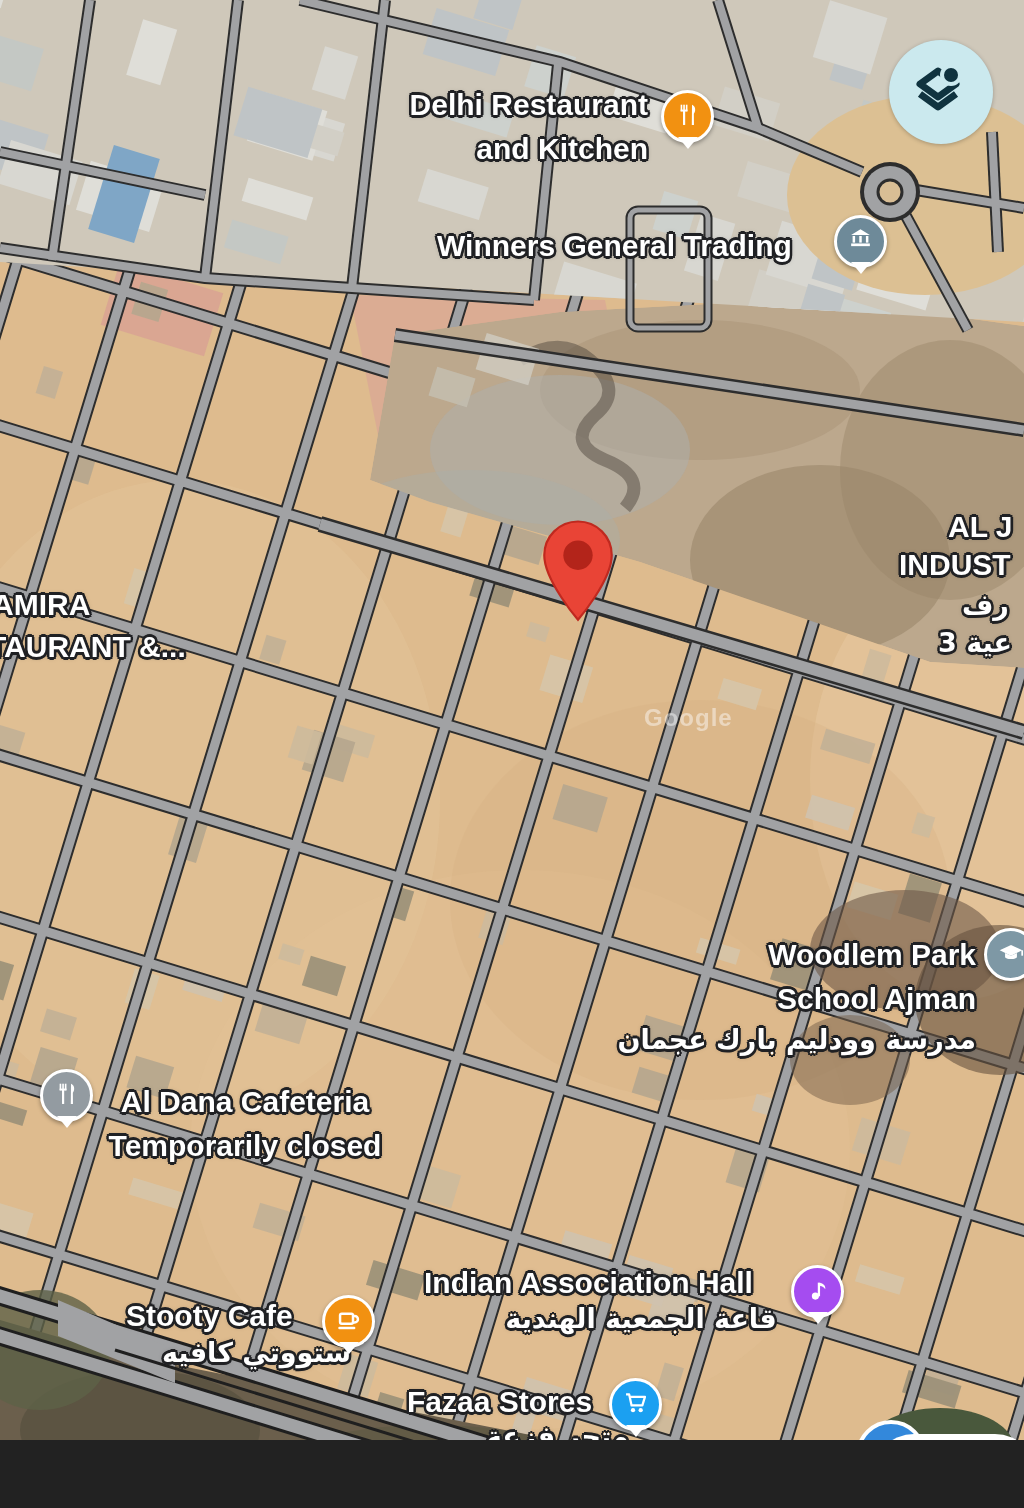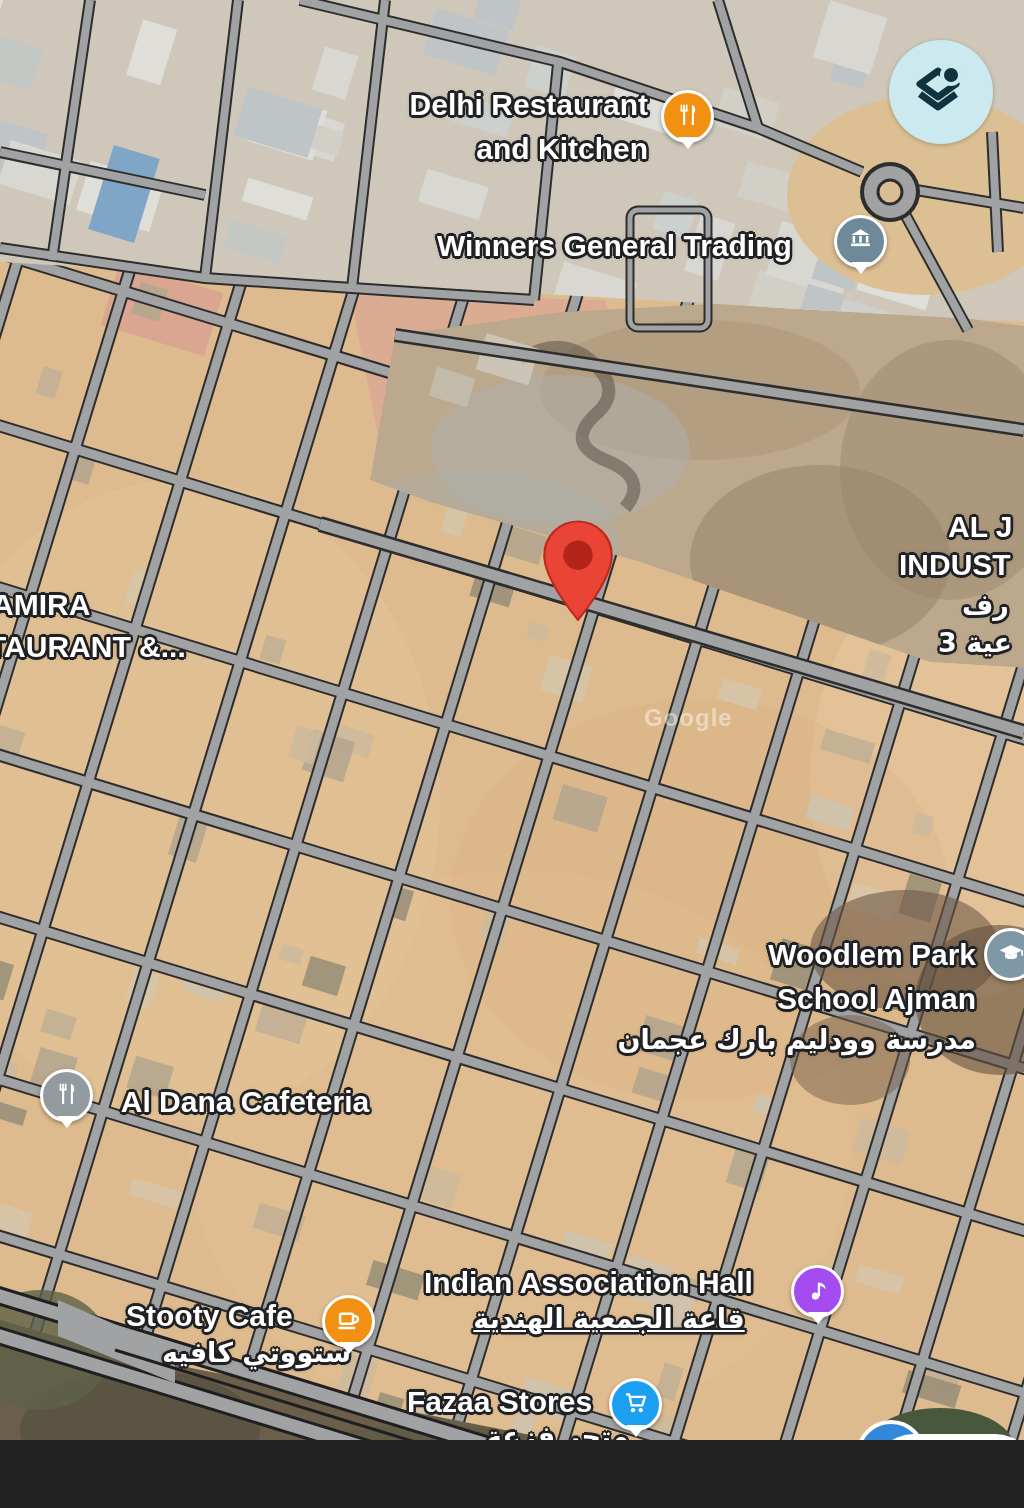--- a/index.html
+++ b/index.html
@@ -369,24 +369,25 @@
   <div class="mlabel" style="left:-12px;top:625px;">TAURANT &amp;...</div>
 
   <div class="mlabel tright" style="left:700px;top:896px;width:276px;margin-top:37px;">
     <div>Woodlem Park</div>
       <div>School Ajman</div>
     <div class="ar" dir="rtl">مدرسة وودليم بارك عجمان</div>
   </div>
 
   <div class="mlabel tcenter" style="left:100px;top:1080px;width:290px;">
     <div>Al Dana Cafeteria</div>
+    <div class="small">Temporarily closed</div>
   </div>
 
   <div class="mlabel" style="left:424px;top:1261px;">Indian Association Hall</div>
-  <div class="mlabel ar tcenter" style="left:444px;top:1300px;width:330px;text-decoration:underline;" dir="rtl">قاعة الجمعية الهندية</div>
+  <div class="mlabel ar tcenter" style="left:476px;top:1300px;width:330px;" dir="rtl">قاعة الجمعية الهندية</div>
 
   <div class="mlabel" style="left:126px;top:1294px;">Stooty Cafe</div>
   <div class="mlabel ar" style="left:162px;top:1334px;" dir="rtl">ستووتي كافيه</div>
 
   <div class="mlabel" style="left:391px;top:1380px;padding-left:16px;">Fazaa Stores</div>
   <div class="mlabel ar" style="left:486px;top:1418px;" dir="rtl">متجر فزعة</div>
 
   <div class="mlabel frag" style="left:966px;top:1436px;">ner</div>
 
   <div id="watermark">Google</div>

